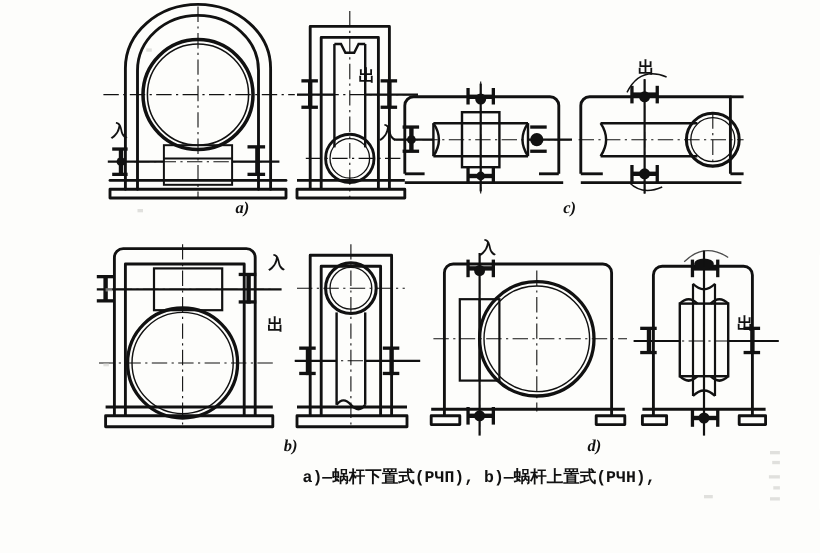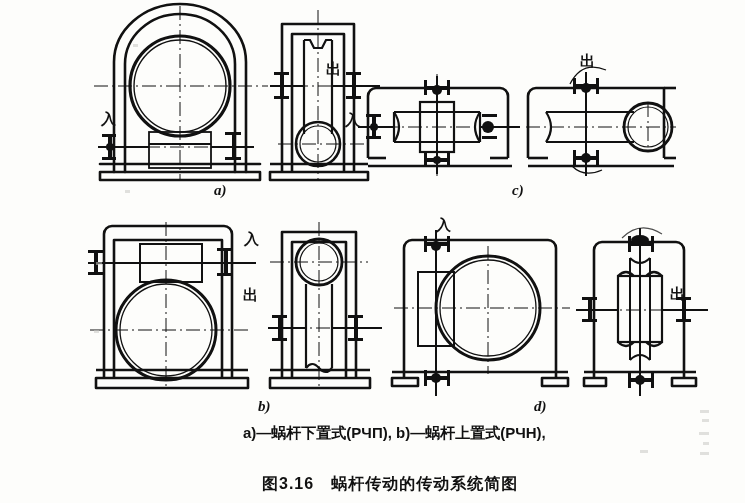--- a/index.html
+++ b/index.html
@@ -42,23 +42,24 @@
   
   .io {
     position: absolute;
     font-size: 15px;
   }
 
   
   .caption-line {
     position: absolute;
     white-space: nowrap;
-    font-family: Liberation Sans, sans-serif;
+    font-family: Liberation Mono, monospace;
     font-weight: 700;
     color: #111;
+    margin-left: 32px;
   }
   .cap-small { font-size: 15px; letter-spacing: 0px; }
   .cap-title { font-size: 16px; letter-spacing: 1px; }
 
   
   .speckle {
     position: absolute;
     background: #c9c9c4;
     opacity: .55;
   }
@@ -468,21 +469,20 @@
     </svg>
   </div>
 
   <span class="io cjk" style="left:436px; top:218px;">入</span>
   <span class="io cjk" style="left:670px; top:287px;">出</span>
   <span class="sublabel" style="left:534px; top:398px;">d)</span>
 
   <div class="caption-line cap-small" style="left:243px; top:424px;">a)—蜗杆下置式(РЧП), b)—蜗杆上置式(РЧН),</div>
 
 
-  <div class="caption-line cap-title" style="left:262px; top:474px;">图3.16　蜗杆传动的传动系统简图</div>
 
   <div class="speckle" style="left:700px; top:410px; width:9px; height:3px;"></div>
   <div class="speckle" style="left:702px; top:419px; width:7px; height:3px;"></div>
   <div class="speckle" style="left:699px; top:432px; width:10px; height:3px;"></div>
   <div class="speckle" style="left:703px; top:442px; width:6px; height:3px;"></div>
   <div class="speckle" style="left:700px; top:452px; width:9px; height:3px;"></div>
   <div class="speckle" style="left:640px; top:450px; width:8px; height:3px;"></div>
   <div class="speckle" style="left:133px; top:44px; width:5px; height:3px;"></div>
   <div class="speckle" style="left:125px; top:190px; width:5px; height:3px;"></div>
   <div class="speckle" style="left:96px; top:262px; width:6px; height:3px;"></div>

